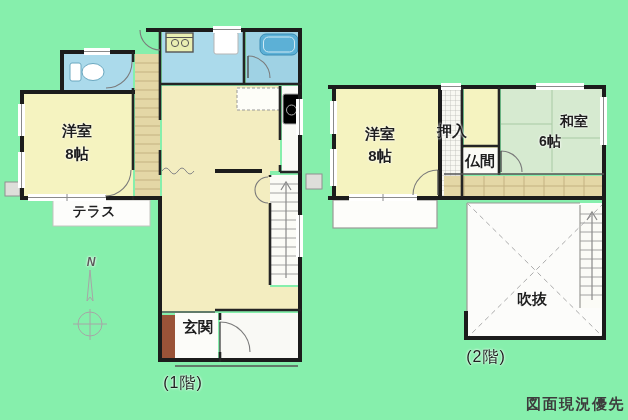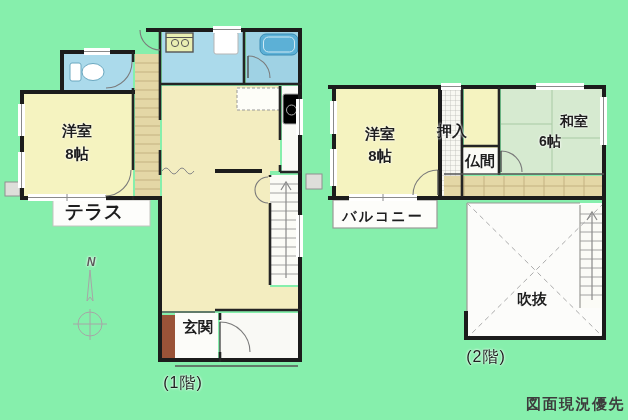--- a/index.html
+++ b/index.html
@@ -192,30 +192,29 @@
 
   <g stroke="#a6a6a6" stroke-width="1" fill="none">
     <path d="M90 270 93 301 90 297 87 301 Z"></path>
     <circle cx="90" cy="324" r="12"></circle>
     <path d="M73 324H107M90 309V340"></path>
   </g>
 </svg>
 
 <span class="lbl lbl-room" style="left:77px;top:130px">洋室</span>
 <span class="lbl lbl-room" style="left:77px;top:153px">8帖</span>
-<span class="lbl lbl-room" style="left:94px;top:211px;font-size:19px">テラス</span>
+<span class="lbl lbl-room" style="left:94px;top:211px;font-size:14px">テラス</span>
 <span class="lbl lbl-room" style="left:198px;top:326px">玄関</span>
 <span class="lbl lbl-floor" style="left:183px;top:383px">(1階)</span>
 
 <span class="lbl lbl-room" style="left:380px;top:133px">洋室</span>
 <span class="lbl lbl-room" style="left:380px;top:155px">8帖</span>
 <span class="lbl lbl-small" style="left:452px;top:130px">押入</span>
 <span class="lbl lbl-small" style="left:480px;top:160px">仏間</span>
 <span class="lbl lbl-room" style="left:574px;top:121px;font-size:14px">和室</span>
 <span class="lbl lbl-room" style="left:550px;top:141px;font-size:14px">6帖</span>
-<span class="lbl lbl-room" style="left:383px;top:216px;font-size:14px;letter-spacing:2px">バルコニー</span>
 <span class="lbl lbl-room" style="left:532px;top:298px">吹抜</span>
 <span class="lbl lbl-floor" style="left:486px;top:357px">(2階)</span>
 
 <span class="lbl lbl-north" style="left:91px;top:262px">N</span>
 <span class="lbl-note">図面現況優先</span>
 
 </div>
 
 </body></html>

